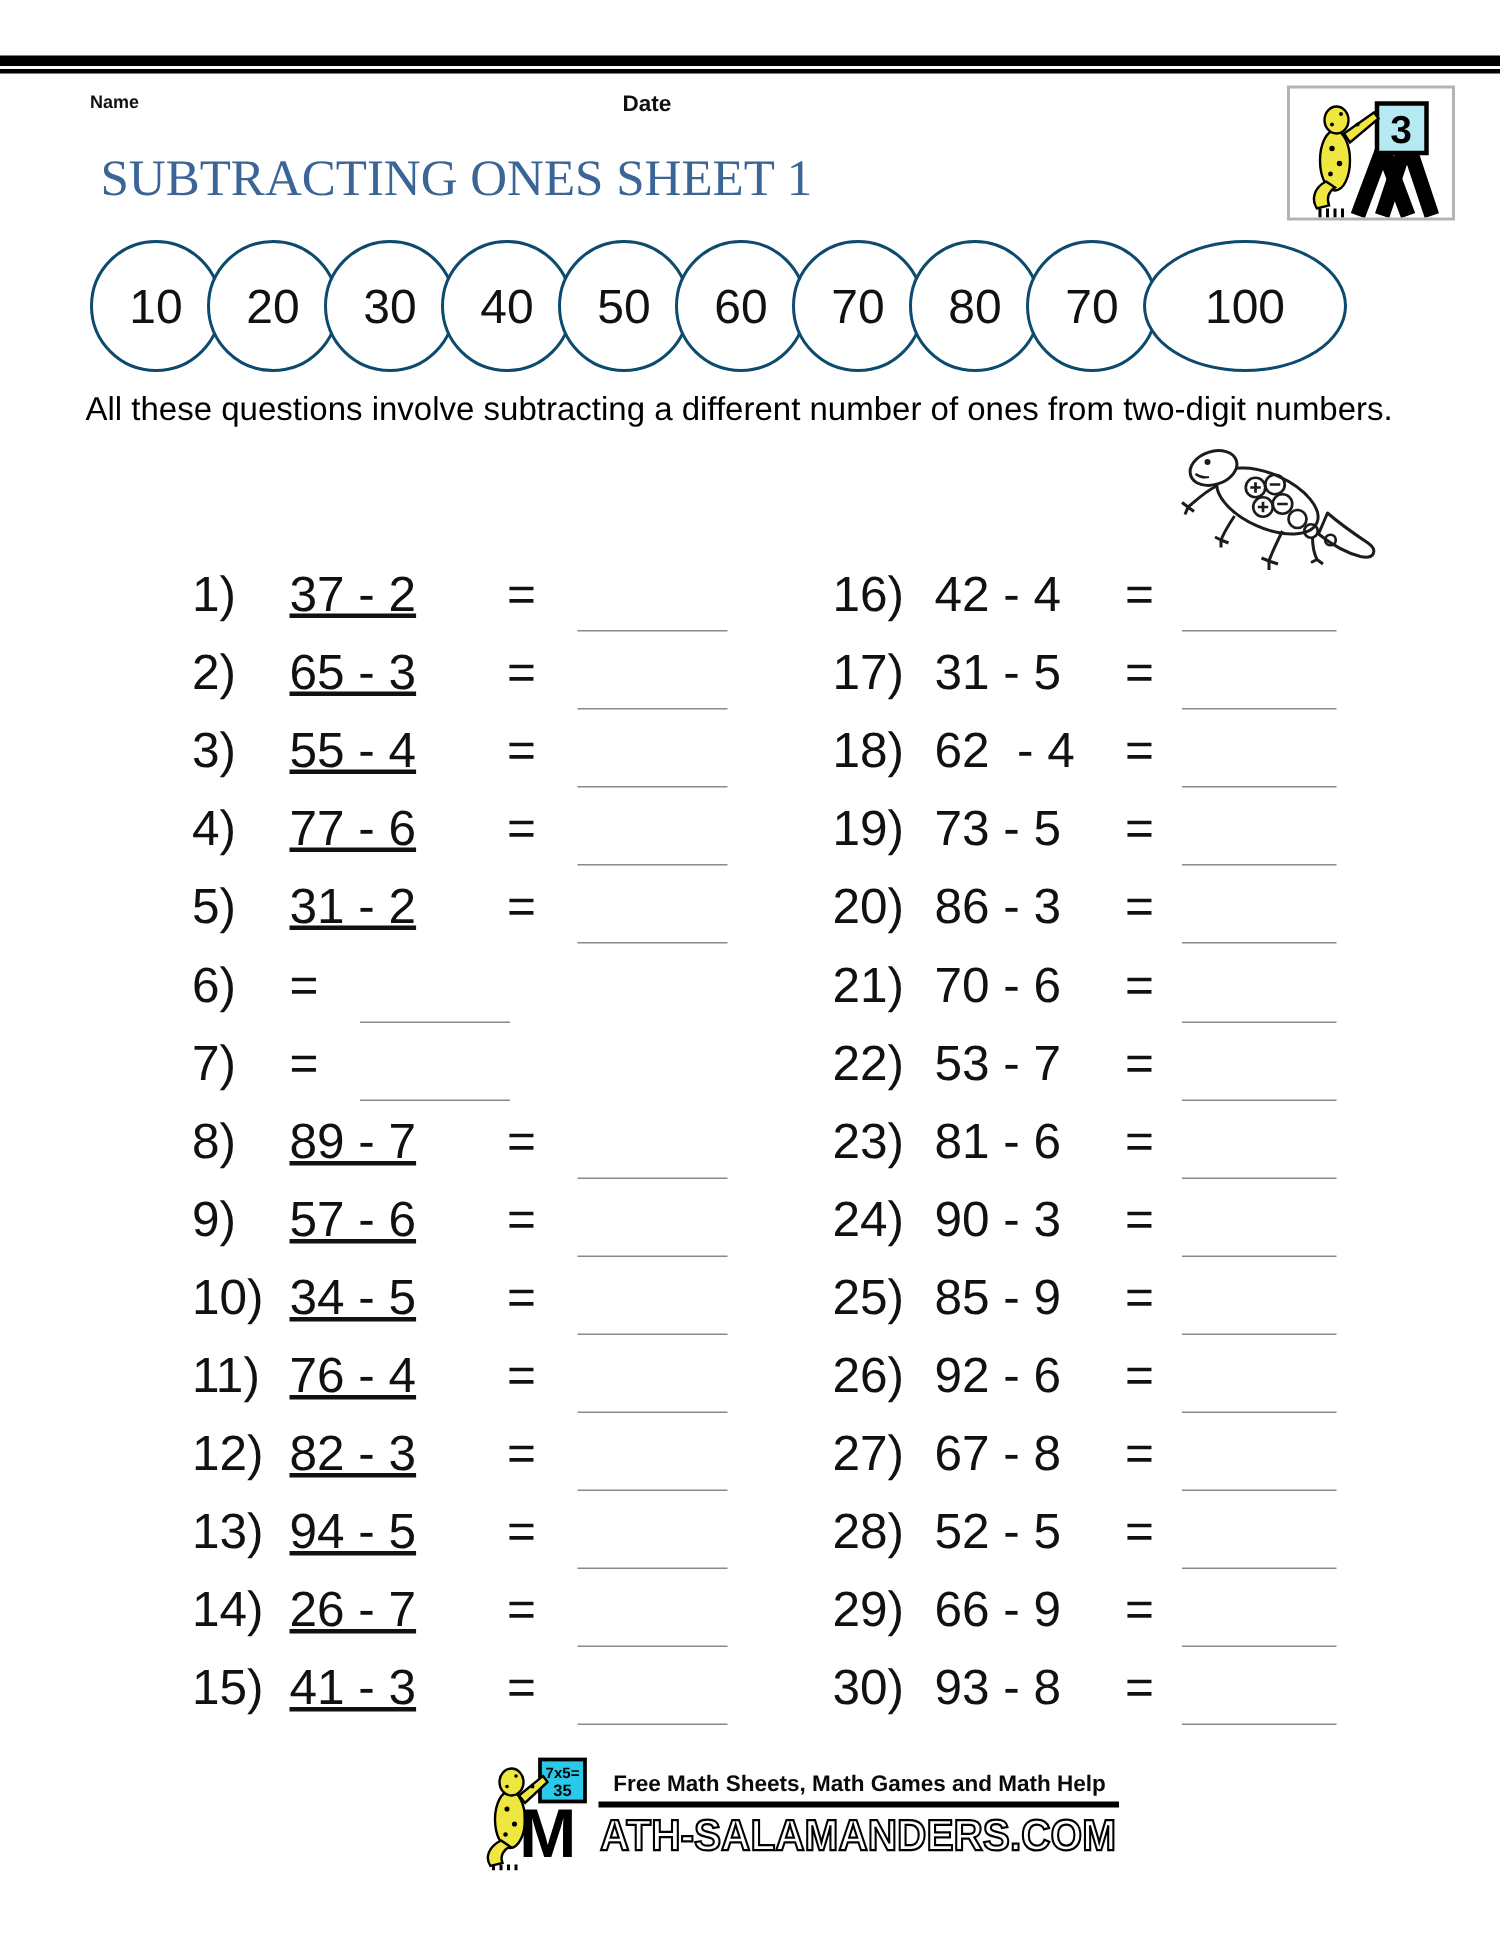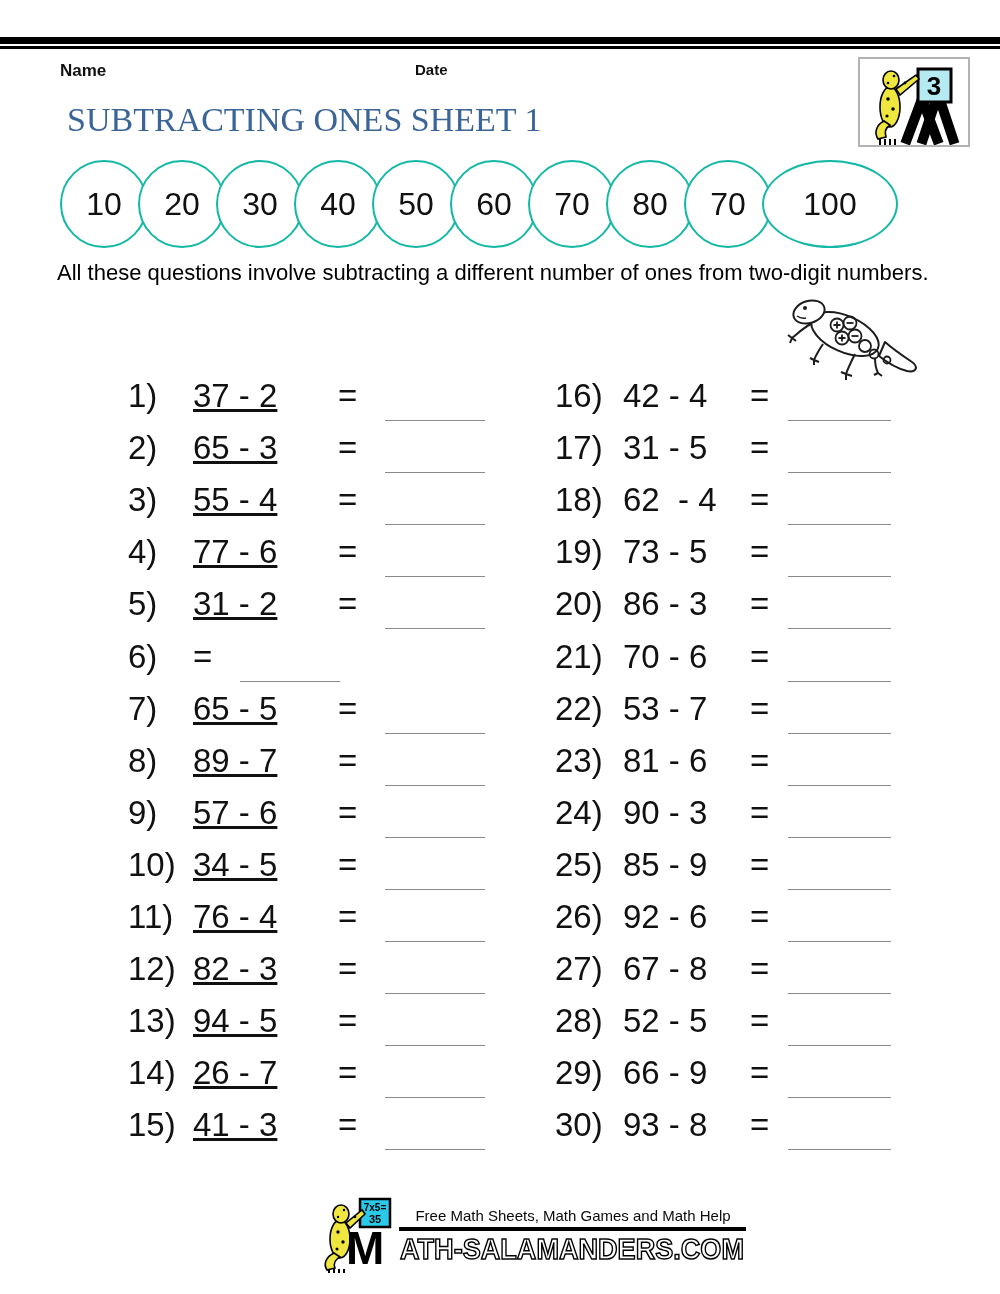--- a/index.html
+++ b/index.html
@@ -6,37 +6,37 @@
   .page{
     position:relative;width:1000px;height:1294px;background:#ffffff;
     overflow:hidden;font-family:"Liberation Sans",sans-serif;color:#111;
   }
   
   .topbar{position:absolute;top:37px;left:0;width:1000px;}
   .topbar .b1{height:7px;background:#000;}
   .topbar .b2{height:2px;background:#fff;}
   .topbar .b3{height:3px;background:#000;}
 
-  .name-label{position:absolute;left:60px;top:61px;font-size:17px;font-weight:bold;}
+  .name-label{position:absolute;left:60px;top:61px;font-size:12px;font-weight:bold;}
   .date-label{position:absolute;left:415px;top:61px;font-size:15px;font-weight:bold;}
 
   .corner-logo{
     position:absolute;left:858px;top:57px;width:112px;height:90px;
     border:2px solid #b3b3b3;box-sizing:border-box;background:#fff;
   }
 
   .sheet-title{
     position:absolute;left:67px;top:101px;
     font-family:"Liberation Serif",serif;font-size:34px;letter-spacing:0px;
     color:var(--title-color,#3b6597);white-space:nowrap;
   }
 
   .number-track{position:absolute;left:60px;top:160px;display:flex;align-items:center;}
   .oval{
-    width:88px;height:88px;border:2px solid #14b8a6;border-radius:50%;
+    width:88px;height:88px;border:2px solid #0c4a6e;border-radius:50%;
     background:#fff;display:flex;align-items:center;justify-content:center;
     font-size:32px;margin-right:-10px;box-sizing:border-box;
   }
   .oval.wide{width:136px;border-radius:50%;}
 
   .instructions{
     position:absolute;left:57px;top:252px;width:890px;
     font-size:22px;line-height:41px;color:#000000;
   }
 
@@ -56,25 +56,25 @@
   }
   .pcol.left .pnum{width:65px;}
   .pcol.left .pexpr{width:145px;text-decoration:underline;}
   .pcol.left .peq{width:47px;}
   .pcol.left .pline{width:100px;}
   .pcol.right .pnum{width:68px;}
   .pcol.right .pexpr{width:127px;}
   .pcol.right .peq{width:38px;}
   .pcol.right .pline{width:103px;}
 
-  .footer{position:absolute;left:0;top:1195px;width:820px;height:80px;padding-left:48px;}
+  .footer{position:absolute;left:0;top:1169px;width:820px;height:80px;padding-left:48px;}
   .footer-sala{position:absolute;left:318px;top:2px;}
   .footer-tagline{
     position:absolute;left:400px;top:12px;width:346px;text-align:center;
-    font-size:15px;font-weight:normal;color:#0a0a0a;white-space:nowrap;
+    font-size:15px;font-weight:bold;color:#0a0a0a;white-space:nowrap;
   }
   .footer-rule{position:absolute;left:399px;top:32px;width:347px;height:3.5px;background:#000;}
   .footer-wordmark{position:absolute;left:348px;top:33px;}
 </style>
 </head>
 <body>
 
 <div class="page">
 
   <div class="topbar">
@@ -200,21 +200,20 @@
           <span class="peq">=</span>
           <span class="pline"></span>
         </div>
         <div class="prow">
           <span class="pnum">6)</span>
           <span class="peq">=</span>
           <span class="pline"></span>
         </div>
         <div class="prow">
           <span class="pnum">7)</span>
-          <span class="pexpr">65 - 5</span>
           <span class="peq">=</span>
           <span class="pline"></span>
         </div>
         <div class="prow">
           <span class="pnum">8)</span>
           <span class="pexpr">89 - 7</span>
           <span class="peq">=</span>
           <span class="pline"></span>
         </div>
         <div class="prow">

